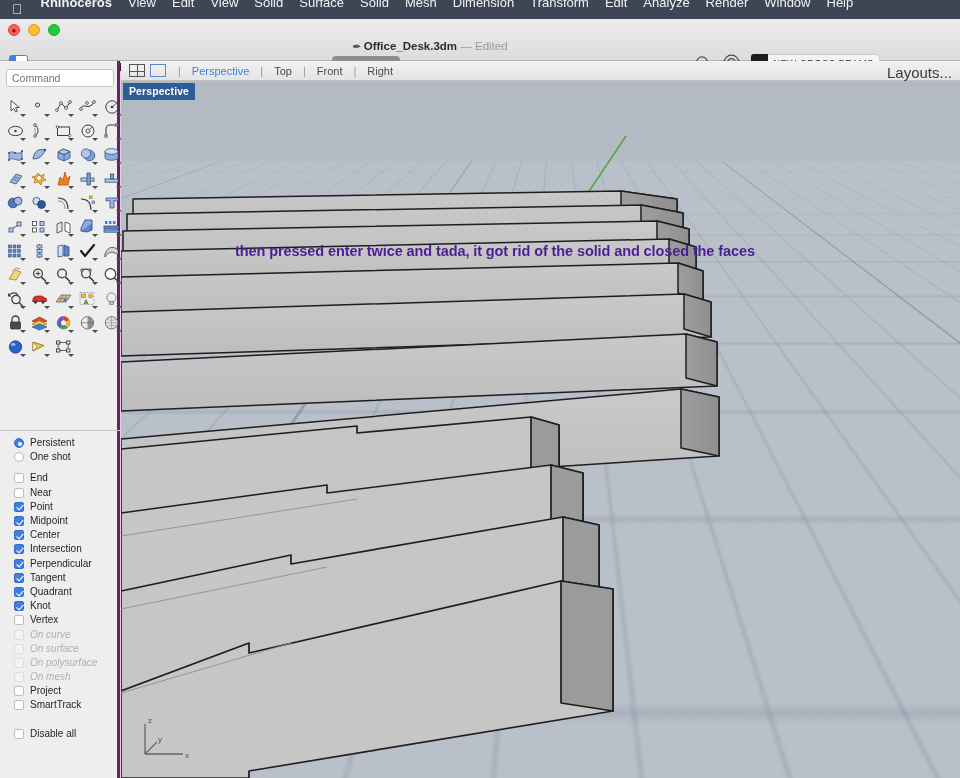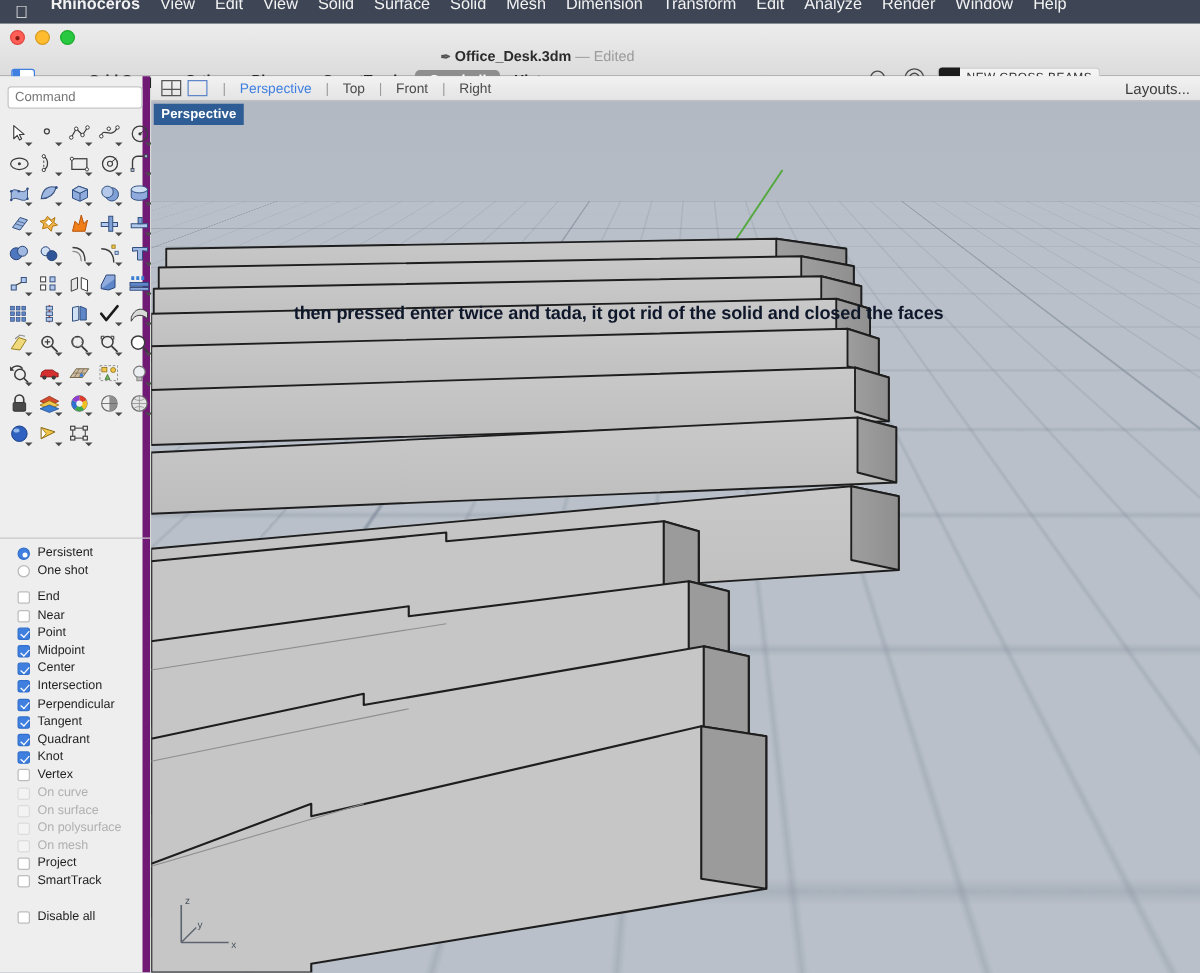--- a/index.html
+++ b/index.html
@@ -75,21 +75,21 @@
   }
   .layerswatch .sw { width:17px; height:17px; background:#1c1c1c; border-radius:3px 0 0 3px; flex:none; }
   .layerswatch .lname {
     flex:1; text-align:center; font-size:9.5px; color:#2b2b2b;
     letter-spacing:0.4px; font-weight:500;
   }
 
   
   .leftcol {
     position:absolute; top:61px; left:0; width:120px; height:717px;
-    background:#eeeeee; border-right:6px solid #701a75;
+    background:#eeeeee; border-right:3px solid #701a75;
   }
   .cmdwrap { padding:7px 6px 4px 6px; }
   .cmdinput {
     width:108px; height:18px; background:#fff; border:1px solid #c6c6c6;
     border-radius:3px; font-size:10.5px; color:#8d8d8d;
     padding:0 5px; line-height:16px; font-family:"Liberation Sans", sans-serif;
   }
   .palette {
     padding:4px 2px 0 4px; display:grid;
     grid-template-columns:repeat(5, 23px);
@@ -104,21 +104,21 @@
     position:absolute; right:1px; bottom:1px; width:0; height:0;
     border-left:3px solid transparent; border-right:3px solid transparent;
     border-top:3.5px solid #4a4a4a;
   }
 
   .divider { position:absolute; left:0; top:369px; width:120px; height:1px; background:#c8c8c8; }
 
   .osnap { position:absolute; top:375px; left:0; width:120px; padding:0 0 0 14px; }
   .orow { display:flex; align-items:center; height:14.2px; gap:6px; }
   .orow .lbl { font-size:10px; color:#1f1f1f; line-height:14px; white-space:nowrap; }
-  .orow.dis .lbl { color:#b0b0b0; }
+  .orow.dis .lbl { color:#b0b0b0;font-style:italic; }
   .radio {
     width:10px; height:10px; border-radius:50%; border:1px solid #b9b9b9;
     background:#fff; flex:none; position:relative;
   }
   .radio.sel { background:#3f7fe0; border-color:#3270cc; }
   .radio.sel::after {
     content:""; position:absolute; left:3px; top:3px; width:4px; height:4px;
     border-radius:50%; background:#fff;
   }
   .cbx {
@@ -141,21 +141,21 @@
   }
   .vpicon { width:16px; height:13px; position:relative; margin-right:5px; }
   .vpicon.quad { border:1.2px solid #555; }
   .vpicon.quad::before { content:""; position:absolute; left:50%; top:0; bottom:0; width:1.2px; background:#555; }
   .vpicon.quad::after { content:""; position:absolute; top:50%; left:0; right:0; height:1.2px; background:#555; }
   .vpicon.single { border:1.3px solid #5f86c8; }
   .vsep { color:#9b9b9b; font-size:11px; padding:0 7px; }
   .vtab { font-size:11px; color:#4b4b4b; padding:0 4px; white-space:nowrap; }
   .vtab.active { color:#3f7fe0; }
   .layouts {
-    position:absolute; right:8px; top:3px; font-size:12px; color:#3b3b3b;
+    position:absolute; right:8px; top:3px; font-size:15px; color:#3b3b3b;
   }
 
   .viewport {
     position:relative; width:839px; height:697px; overflow:hidden;
     background:#b5bcc6;
   }
   .vptitle {
     position:absolute; left:2px; top:2px; z-index:30;
     background:#2e5c95; color:#fff; font-size:10.5px; font-weight:bold;
     padding:2px 6px 3px 6px; letter-spacing:0.1px;
@@ -186,21 +186,21 @@
   .axis-green {
     position:absolute; left:0; top:0; width:839px; height:697px;
     pointer-events:none;
   }
 
   
   .geo { position:absolute; left:0; top:0; width:839px; height:697px; }
 
   .annot {
     position:absolute; left:114px; top:162px; z-index:25;
-    color:#0f172a; font-size:14.5px; font-weight:bold;
+    color:#4c1d95; font-size:14.5px; font-weight:bold;
     letter-spacing:-0.1px; white-space:nowrap;
     font-family:"Liberation Sans", sans-serif;
   }
 
   .axisind { position:absolute; left:10px; bottom:12px; width:64px; height:52px; z-index:20; }
 </style>
 </head>
 <body>
 
 <div class="app">

